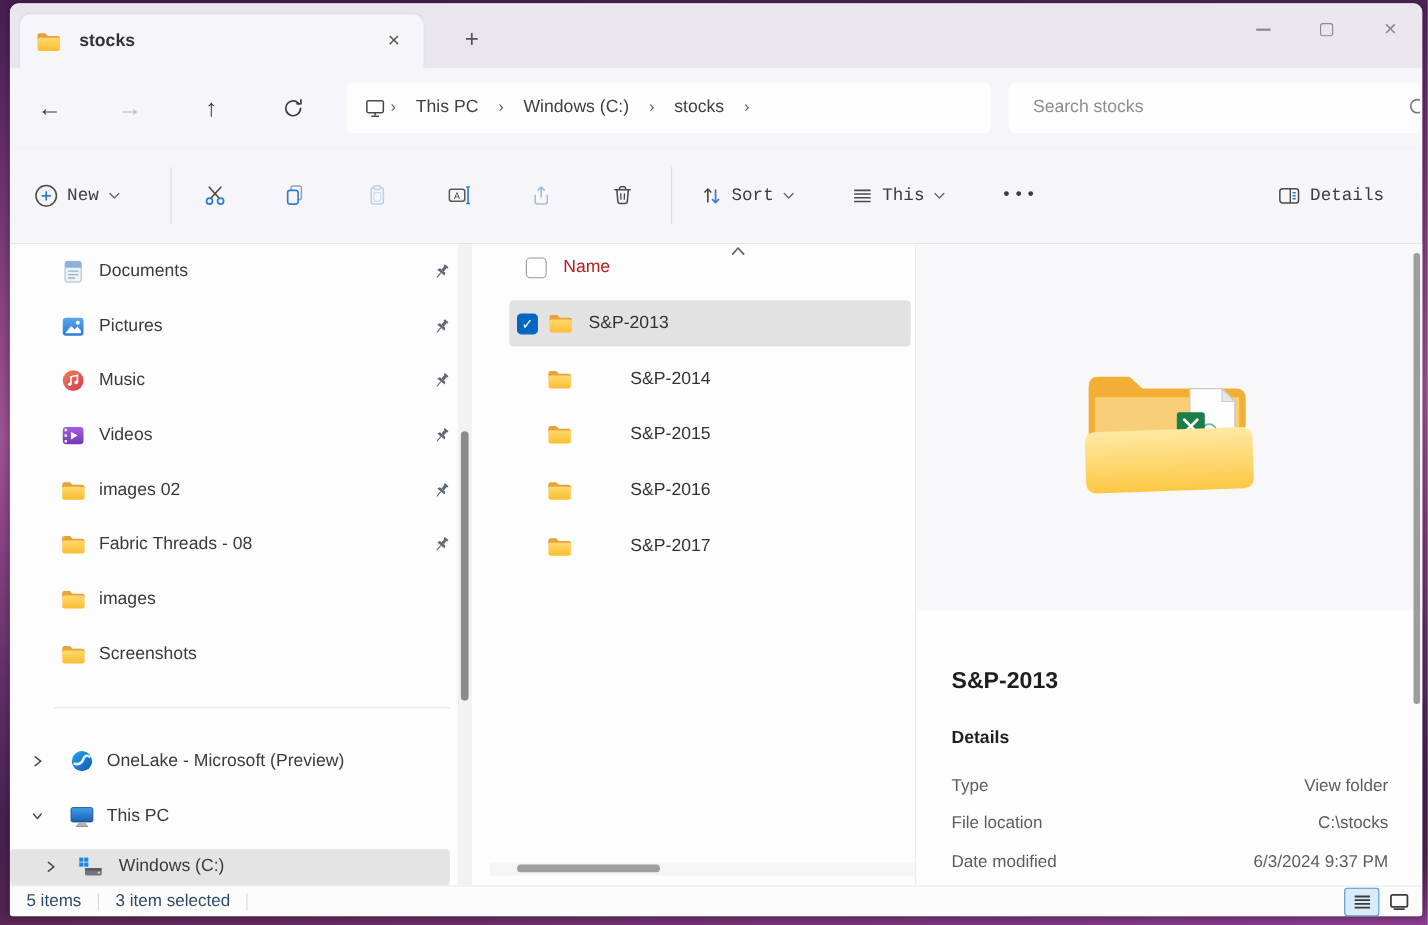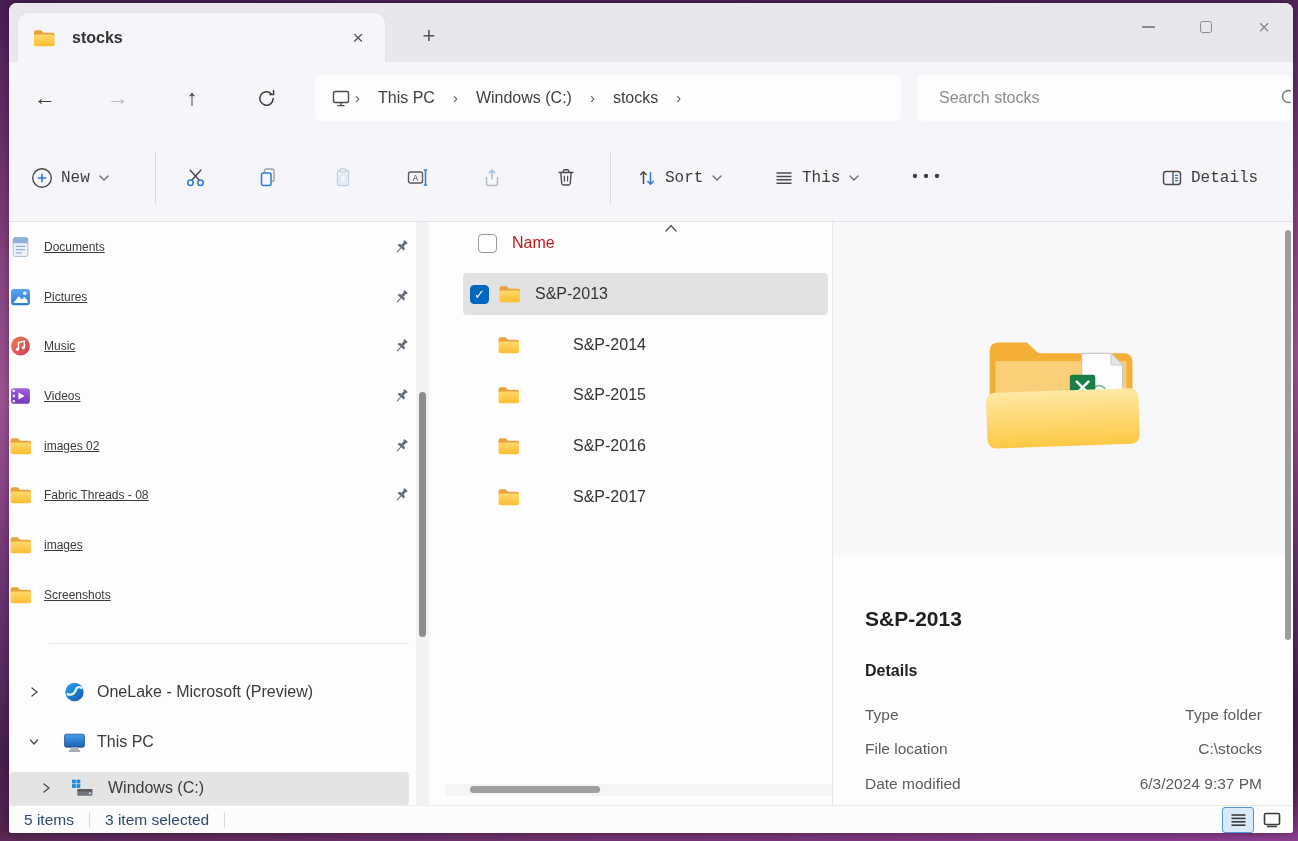--- a/index.html
+++ b/index.html
@@ -53,21 +53,21 @@
   .mag { position:absolute; right:-9px; top:13px; width:20px; height:20px; }
   
   .toolbar { position:absolute; left:0; top:131px; width:100%; height:88px; background:#f6f5f9; border-bottom:1px solid #e3e1e6; }
   .tgroup { position:absolute; top:0; height:87px; display:flex; align-items:center; gap:8px; font-size:16px; color:#3d3d3d;font-family:Liberation Mono, monospace; }
   .tsep { position:absolute; top:18px; width:1px; height:52px; background:#dcdae0; }
   .tico { width:40px; height:40px; display:flex; align-items:center; justify-content:center; }
   .more { font-size:15px; letter-spacing:2px; color:#3d3d3d; font-weight:700; }
   
   .content { position:absolute; left:0; top:219px; width:100%; height:583px; background:#fdfdfd; }
   .sidebar { position:absolute; left:0; top:0; width:430px; height:100%; }
-  .side-item { height:49.7px; display:flex; align-items:center; position:relative; font-size:12px; color:#3a3a3a;text-decoration:underline; }
+  .side-item { height:49.7px; display:flex; align-items:center; padding-left:46px; position:relative; font-size:16px; color:#3a3a3a; }
   .side-item .si { width:23px; height:22px; margin-right:12px; flex:0 0 auto; }
   .side-item .pin { position:absolute; right:30px; top:50%; transform:translateY(-50%); width:15px; height:15px; }
   .side-divider { height:1px; background:#e6e6e6; margin:23px 30px 24px 40px; }
   .tree-row { height:49.7px; display:flex; align-items:center; position:relative; font-size:16px; color:#3a3a3a; }
   .tree-row .chev { position:absolute; left:18px; width:14px; height:14px; }
   .tree-row .si { position:absolute; left:54px; width:23px; height:22px; }
   .tree-row .tl { position:absolute; left:88px; }
   .tree-row.selrow { height:33px; margin-top:5px; background:#e4e4e4; border-radius:4px; width:400px; }
   .tree-row.selrow .chev { left:30px; }
   .tree-row.selrow .si { left:62px; }
@@ -527,21 +527,21 @@
           <path d="M99 61 l12 12 M111 61 l-12 12" stroke="#fff" stroke-width="2.6" stroke-linecap="round"></path>
           <g transform="rotate(-2 86 100)">
             <rect x="7" y="70" width="156" height="57" rx="9" fill="url(#bigfld)"></rect>
           </g>
         </svg>
       </div>
       <div class="d-title">S&amp;P-2013</div>
       <div class="d-head">Details</div>
       <div class="d-row r0">
         <span>Type</span>
-        <span>Type folder</span>
+        <span>View folder</span>
       </div>
       <div class="d-row r1">
         <span>File location</span>
         <span>C:\stocks</span>
       </div>
       <div class="d-row r2">
         <span>Date modified</span>
         <span>6/3/2024 9:37 PM</span>
       </div>
     </div>

